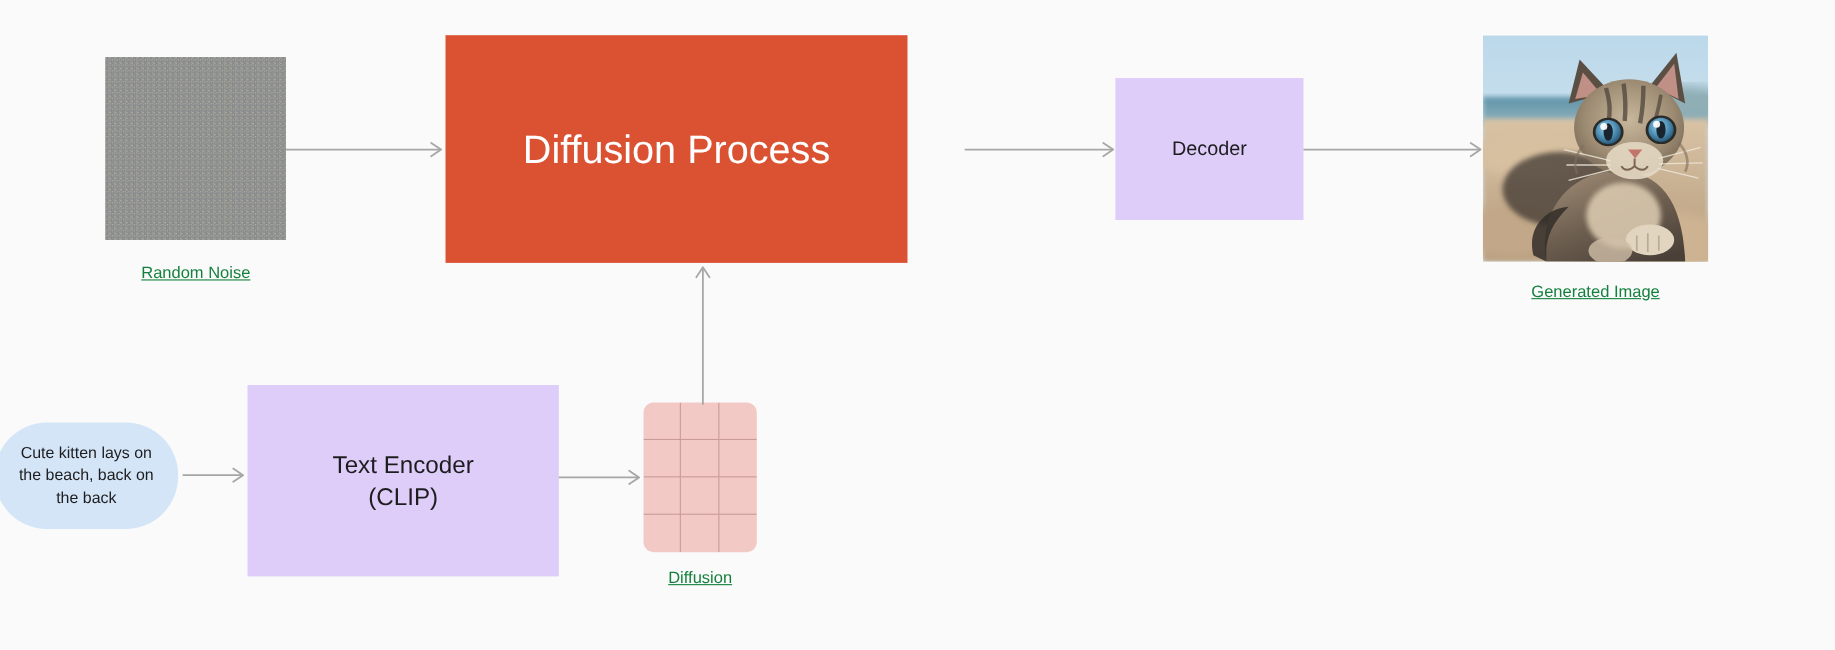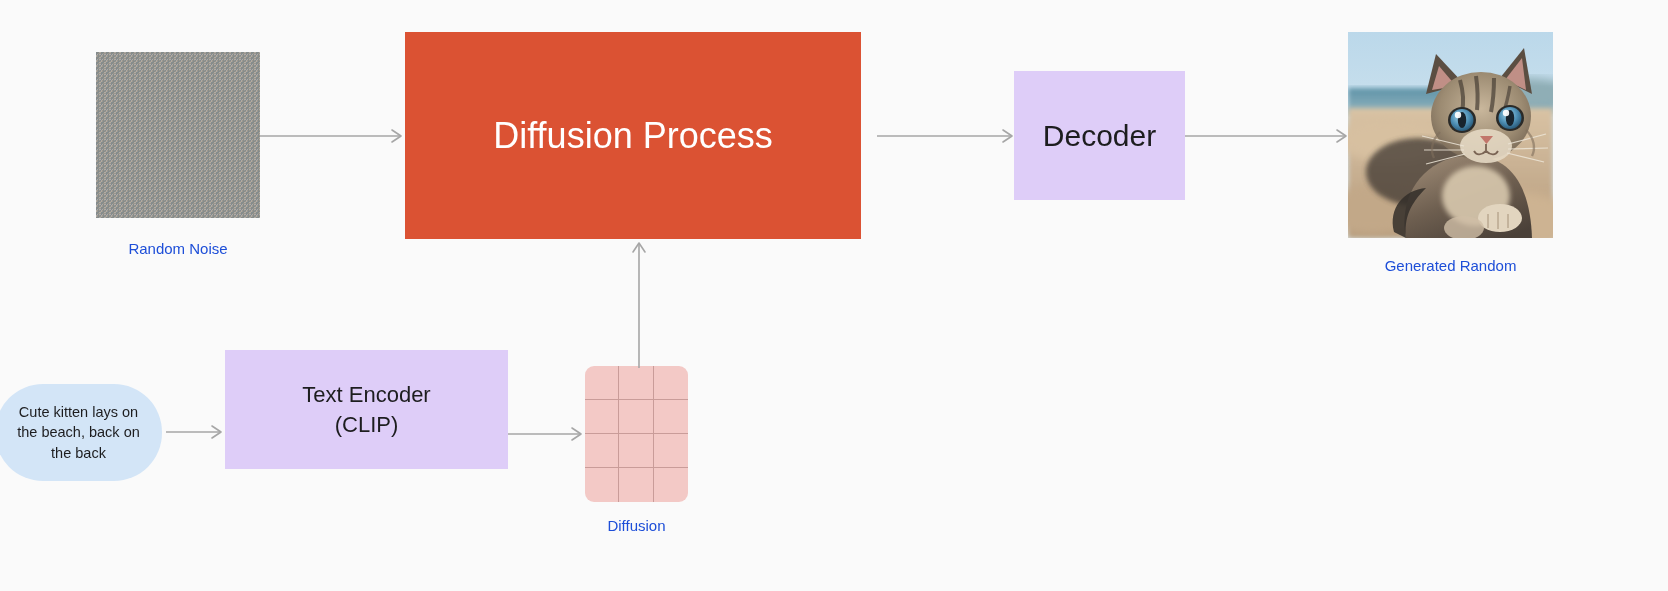--- a/index.html
+++ b/index.html
@@ -24,22 +24,23 @@
     color: #1D1D1F;
     text-align: center;
     line-height: 1.32;
     white-space: pre-line;
   }
 
   .caption {
     position: absolute;
     text-align: center;
     font-size: 15px;
-    color: #1d4ed8;
+    color: #15803d;
     line-height: 1.3;
+    text-decoration: underline;
   }
 
   
   #random-noise-tile {
     position: absolute;
     left: 96px;
     top: 52px;
     width: 164px;
     height: 166px;
     background-color: #8E8E92;
@@ -51,21 +52,21 @@
       repeating-linear-gradient(160deg, rgba(210,190,140,.18) 0 1px, rgba(90,110,140,.20) 1px 2px);
     background-size: 5px 5px, 3px 3px, 4px 4px, 2px 2px, 3px 3px;
     filter: saturate(0.55) contrast(1.08);
   }
 
   
   #diffusion-process-box {
     position: absolute;
     left: 405px;
     top: 32px;
-    width: 456px;
+    width: 420px;
     height: 207px;
     background: #DB5233;
     display: flex;
     align-items: center;
     justify-content: center;
   }
   #diffusion-process-box .node-label {
     color: #FFFFFF;
     font-size: 36px;
     font-weight: 400;
@@ -76,21 +77,21 @@
     position: absolute;
     left: 1014px;
     top: 71px;
     width: 171px;
     height: 129px;
     background: #DECDF8;
     display: flex;
     align-items: center;
     justify-content: center;
   }
-  #decoder-box .node-label { font-size: 30px; }
+  #decoder-box .node-label { font-size: 18px; }
 
   
   #generated-image-tile {
     position: absolute;
     left: 1348px;
     top: 32px;
     width: 205px;
     height: 206px;
     overflow: hidden;
   }
@@ -115,21 +116,21 @@
     line-height: 1.42;
     white-space: normal;
   }
 
   
   #text-encoder-box {
     position: absolute;
     left: 225px;
     top: 350px;
     width: 283px;
-    height: 119px;
+    height: 174px;
     background: #DECDF8;
     display: flex;
     align-items: center;
     justify-content: center;
   }
   #text-encoder-box .node-label { font-size: 22px; }
 
   
   #embeddings-grid {
     position: absolute;
@@ -286,21 +287,21 @@
           <path d="M117 122 L78 132"></path>
         <path d="M160 112 L198 102"></path>
           <path d="M160 117 L200 116"></path>
           <path d="M159 121 L196 130"></path>
       </g>
 
       <path d="M92 100 C84 108 82 118 86 126" stroke="#7E6E5B" stroke-width="2.4" fill="none" opacity="0.6"></path>
       <path d="M178 98 C186 106 188 116 184 124" stroke="#7E6E5B" stroke-width="2.4" fill="none" opacity="0.6"></path>
     </svg>
   </div>
-  <div class="caption" style="left:1348px; top:256px; width:205px;">Generated Random</div>
+  <div class="caption" style="left:1348px; top:256px; width:205px;">Generated Image</div>
 
   <div id="prompt-bubble">
     <span class="node-label">Cute kitten lays on the beach, back on the back</span>
   </div>
 
   <svg class="connector" style="left:166px; top:422px; width:62px; height:20px;" viewBox="0 0 62 20">
     <line x1="0" y1="10" x2="54" y2="10"></line>
     <polyline class="head" points="46,4 55,10 46,16"></polyline>
   </svg>
 

